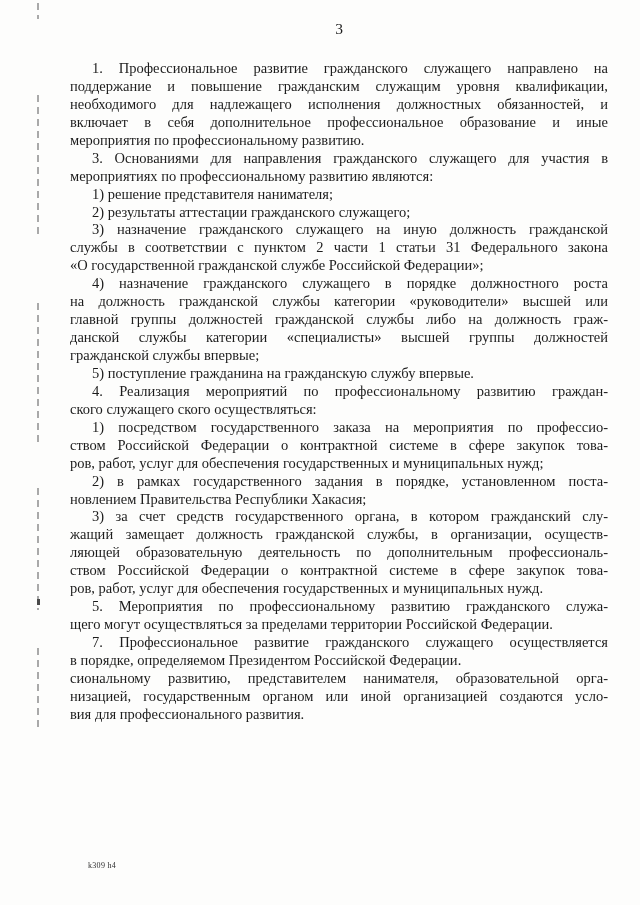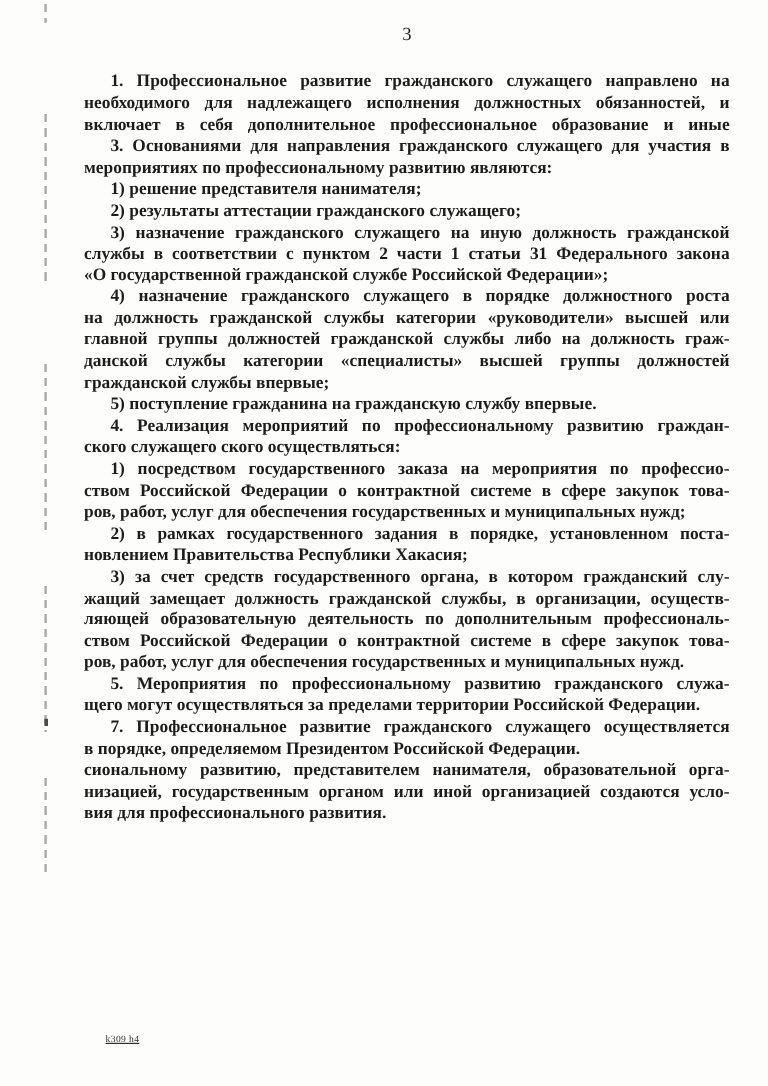--- a/index.html
+++ b/index.html
@@ -55,57 +55,57 @@
     left: 70px;
     width: 538px;
   }
   .para { margin: 0; padding: 0; }
   .line {
     height: 17.95px;
     line-height: 17.95px;
     font-size: 14.5px;
     white-space: normal;
     overflow: visible;
-    font-weight: bold;
   }
   .line.just {
     text-align: justify;
     text-align-last: justify;
   }
   .line.first { text-indent: 22px; }
   .footer-code {
     position: absolute;
     left: 88px;
     top: 861px;
     font-size: 8px;
     line-height: 10px;
     color: #2e2e2e;
     letter-spacing: 0.3px;
-    text-decoration: underline;
   }
 </style>
 </head>
 <body>
 
 <div class="page">
 
   <div class="scan-seg seg-a"></div>
   <div class="scan-seg seg-b"></div>
   <div class="scan-seg seg-c"></div>
   <div class="scan-seg seg-d"></div>
   <div class="scan-seg seg-e"></div>
   <div class="scan-dot"></div>
 
   <div class="page-number">3</div>
 
   <div class="content">
       <div class="para">
         <div class="line just first">1. Профессиональное развитие гражданского служащего направлено на</div>
+        <div class="line just">поддержание и повышение гражданским служащим уровня квалификации,</div>
         <div class="line just">необходимого для надлежащего исполнения должностных обязанностей, и</div>
         <div class="line just">включает в себя дополнительное профессиональное образование и иные</div>
+        <div class="line">мероприятия по профессиональному развитию.</div>
       </div>
       <div class="para">
         <div class="line just first">3. Основаниями для направления гражданского служащего для участия в</div>
         <div class="line">мероприятиях по профессиональному развитию являются:</div>
       </div>
       <div class="para">
         <div class="line first">1) решение представителя нанимателя;</div>
       </div>
       <div class="para">
         <div class="line first">2) результаты аттестации гражданского служащего;</div>

